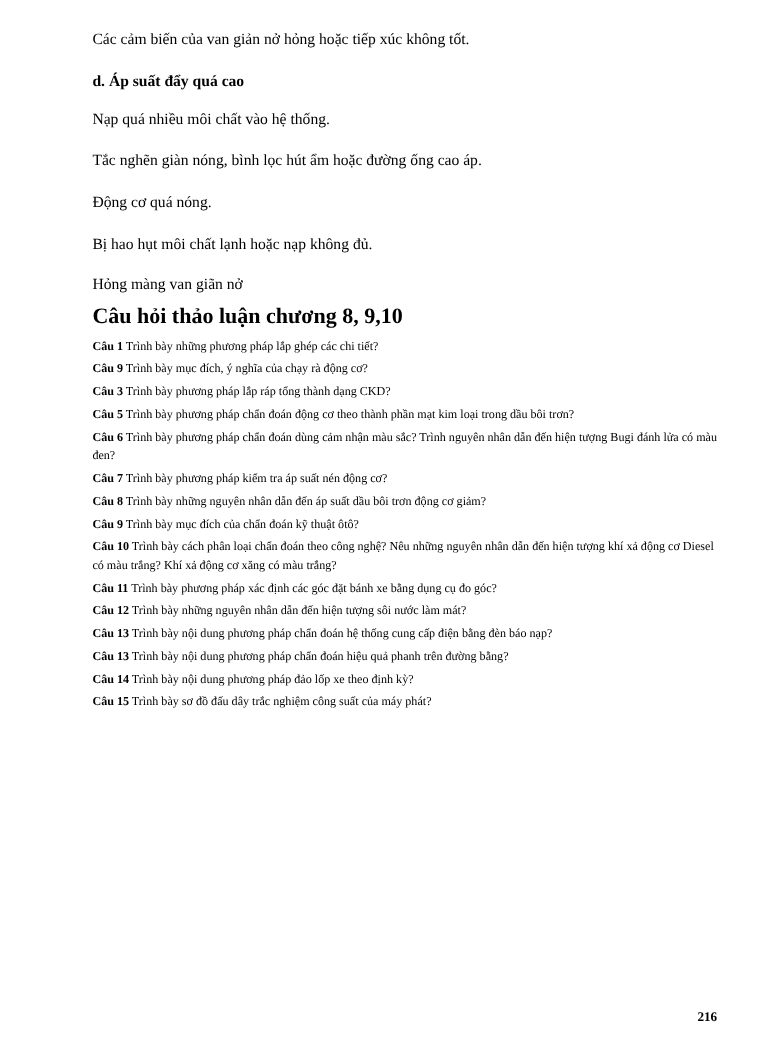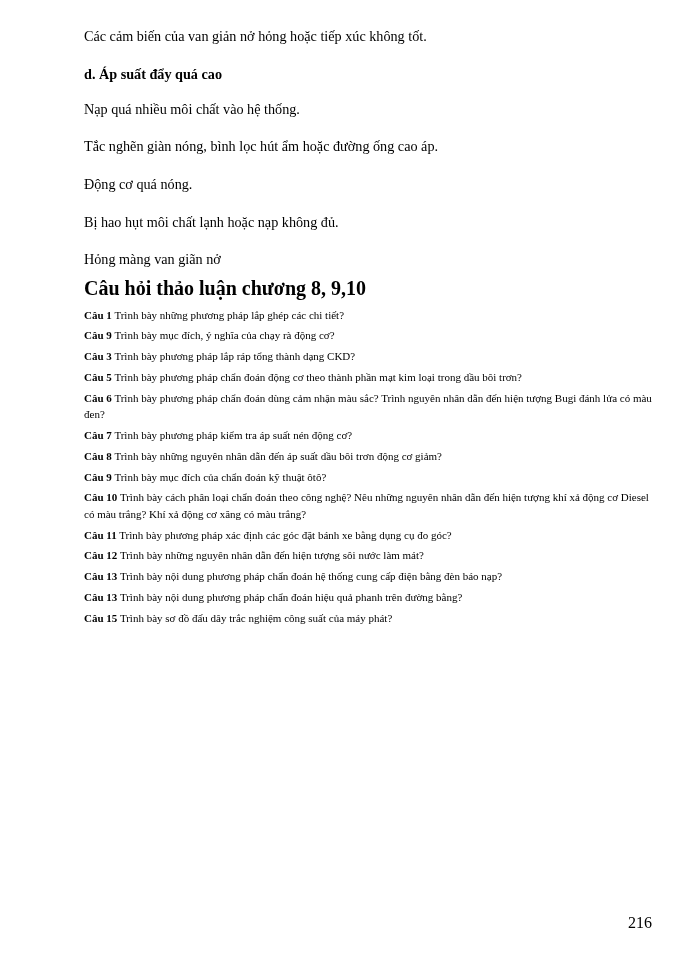--- a/index.html
+++ b/index.html
@@ -46,22 +46,22 @@
     margin: 0 0 4px 0;
     text-align: left;
   }
   .q .lbl {
     font-weight: bold;
   }
   .pagenum {
     position: absolute;
     right: 48px;
     bottom: 28px;
-    font-size: 16px;
-    font-weight: normal;
+    font-size: 12px;
+    font-weight: bold;
   }
   .block-intro {
     margin-bottom: 2px;
     font-family: Liberation Serif, serif;
   }
 </style>
 </head>
 <body>
 
 <div class="page">
@@ -84,16 +84,17 @@
   <p class="q"><span class="lbl">Câu 5</span> <span> Trình bày phương pháp chẩn đoán động cơ theo thành phần mạt kim loại trong dầu bôi trơn?</span></p>
   <p class="q"><span class="lbl">Câu 6</span> <span>Trình bày phương pháp chẩn đoán dùng cảm nhận màu sắc? Trình nguyên nhân dẫn đến hiện tượng Bugi đánh lửa có màu đen?</span></p>
   <p class="q"><span class="lbl">Câu 7</span> <span>Trình bày phương pháp kiểm tra áp suất nén động cơ?</span></p>
   <p class="q"><span class="lbl">Câu 8</span> <span>Trình bày những nguyên nhân dẫn đến áp suất dầu bôi trơn động cơ giảm?</span></p>
   <p class="q"><span class="lbl">Câu 9</span> <span>Trình bày mục đích của chẩn đoán kỹ thuật ôtô?</span></p>
   <p class="q"><span class="lbl">Câu 10</span> <span>Trình bày cách phân loại chẩn đoán theo công nghệ? Nêu những nguyên nhân dẫn đến hiện tượng khí xả động cơ Diesel có màu trắng? Khí xả động cơ xăng có màu trắng?</span></p>
   <p class="q"><span class="lbl">Câu 11</span> <span>Trình bày phương pháp xác định các góc đặt bánh xe bằng dụng cụ đo góc?</span></p>
   <p class="q"><span class="lbl">Câu 12</span> <span>Trình bày những nguyên nhân dẫn đến hiện tượng sôi nước làm mát?</span></p>
   <p class="q"><span class="lbl">Câu 13</span> <span>Trình bày nội dung phương pháp chẩn đoán hệ thống cung cấp điện bằng đèn báo nạp?</span></p>
   <p class="q"><span class="lbl">Câu 13</span> <span>Trình bày nội dung phương pháp chẩn đoán hiệu quả phanh trên đường bằng?</span></p>
+  <p class="q"><span class="lbl">Câu 14</span> <span>Trình bày nội dung phương pháp đảo lốp xe theo định kỳ?</span></p>
   <p class="q"><span class="lbl">Câu 15</span> <span>Trình bày sơ đồ đấu dây trắc nghiệm công suất của máy phát?</span></p>
 
   <div class="pagenum">216</div>
 </div>
 
 </body></html>

